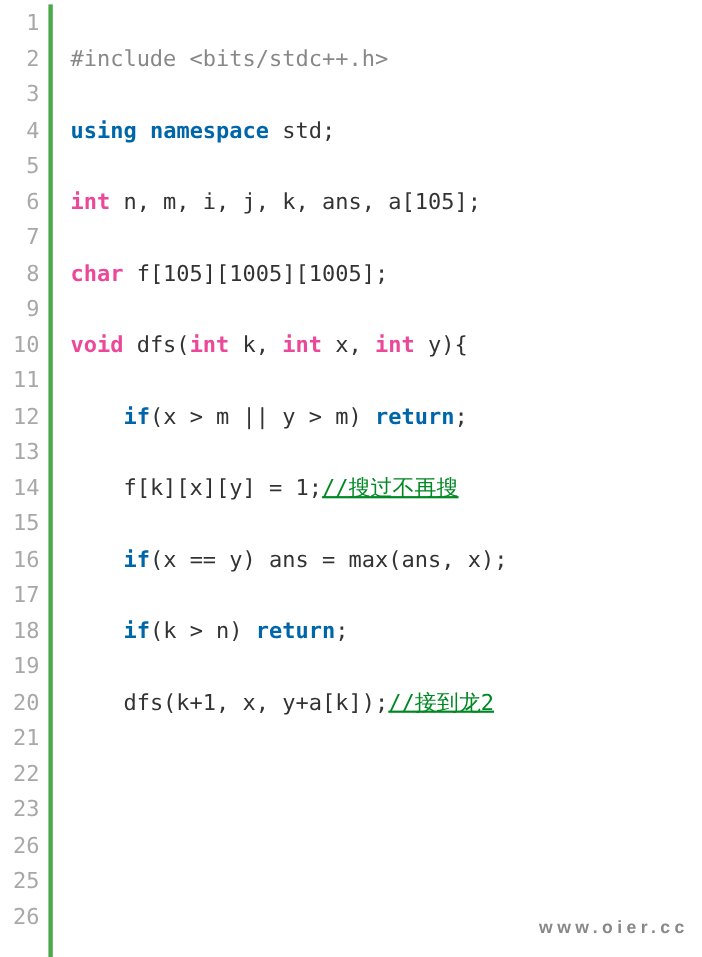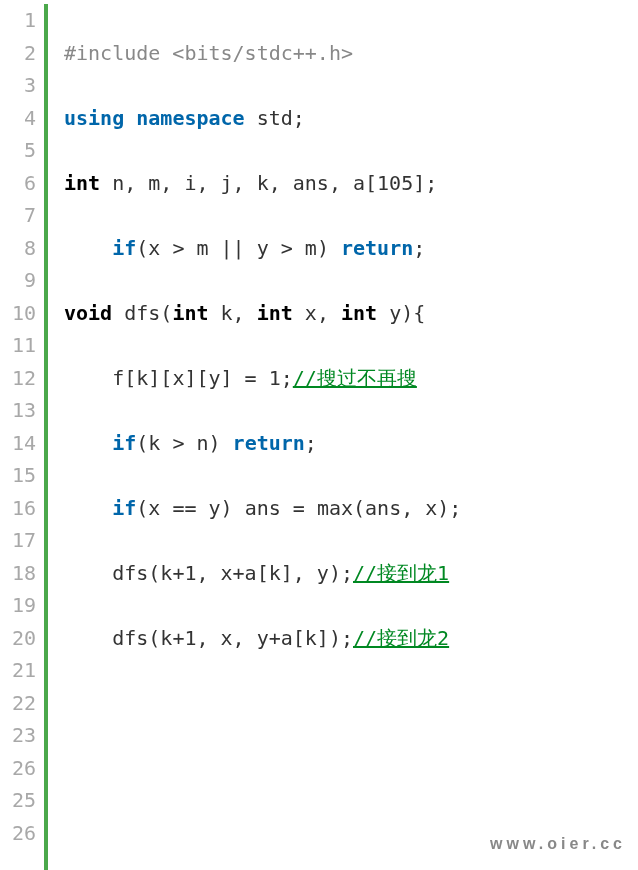--- a/index.html
+++ b/index.html
@@ -29,21 +29,21 @@
       width: 4px;
       background: #4ba84b;
       margin-right: 16px;
     }
     .code {
       white-space: pre;
       color: #333333;
     }
     .code-line { height: 32.5px; }
     .kw { color: #0066aa; font-weight: bold; margin-top: 31px; }
-    .type { color: #000000; font-weight: bold; }
+    .type { color: #ec4899; font-weight: bold; }
     .cmt { color: #008822; text-decoration: underline; }
     .pp { color: #888888; }
     .watermark {
       position: absolute;
       right: 12px;
       bottom: 10px;
       font-family: Arial, sans-serif;
       font-size: 16px;
       letter-spacing: 4px;
       color: #888888;
@@ -80,26 +80,26 @@
     <div class="gutter-line">23</div>
     <div class="gutter-line">26</div>
     <div class="gutter-line">25</div>
     <div class="gutter-line">26</div>
   </div>
   <div class="divider"></div>
   <div class="code">
 <div class="code-line"><span class="pp">#include &lt;bits/stdc++.h&gt;</span></div>
 <div class="code-line"><span class="kw">using</span> <span class="kw">namespace</span><span> std;</span></div>
 <div class="code-line"><span class="type">int</span><span> n, m, i, j, k, ans, a[105];</span></div>
+<div class="code-line"><span class="type">char</span><span> f[105][1005][1005];</span></div>
+<div class="code-line"><span class="type">void</span><span> dfs(</span><span class="type">int</span><span> k, </span><span class="type">int</span><span> x, </span><span class="type">int</span><span> y){</span></div>
 <div class="code-line"><span>    </span><span class="kw">if</span><span>(x &gt; m || y &gt; m) </span><span class="kw">return</span><span>;</span></div>
-<div class="code-line"><span class="type">void</span><span> dfs(</span><span class="type">int</span><span> k, </span><span class="type">int</span><span> x, </span><span class="type">int</span><span> y){</span></div>
 <div class="code-line"><span>    </span><span>f[k][x][y] = 1;</span><span class="cmt">//搜过不再搜</span></div>
+<div class="code-line"><span>    </span><span class="kw">if</span><span>(x == y) ans = max(ans, x);</span></div>
 <div class="code-line"><span>    </span><span class="kw">if</span><span>(k &gt; n) </span><span class="kw">return</span><span>;</span></div>
-<div class="code-line"><span>    </span><span class="kw">if</span><span>(x == y) ans = max(ans, x);</span></div>
-<div class="code-line"><span>    </span><span>dfs(k+1, x+a[k], y);</span><span class="cmt">//接到龙1</span></div>
 <div class="code-line"><span>    </span><span>dfs(k+1, x, y+a[k]);</span><span class="cmt">//接到龙2</span></div>
 
 
 
 
 
 
 
 
 

